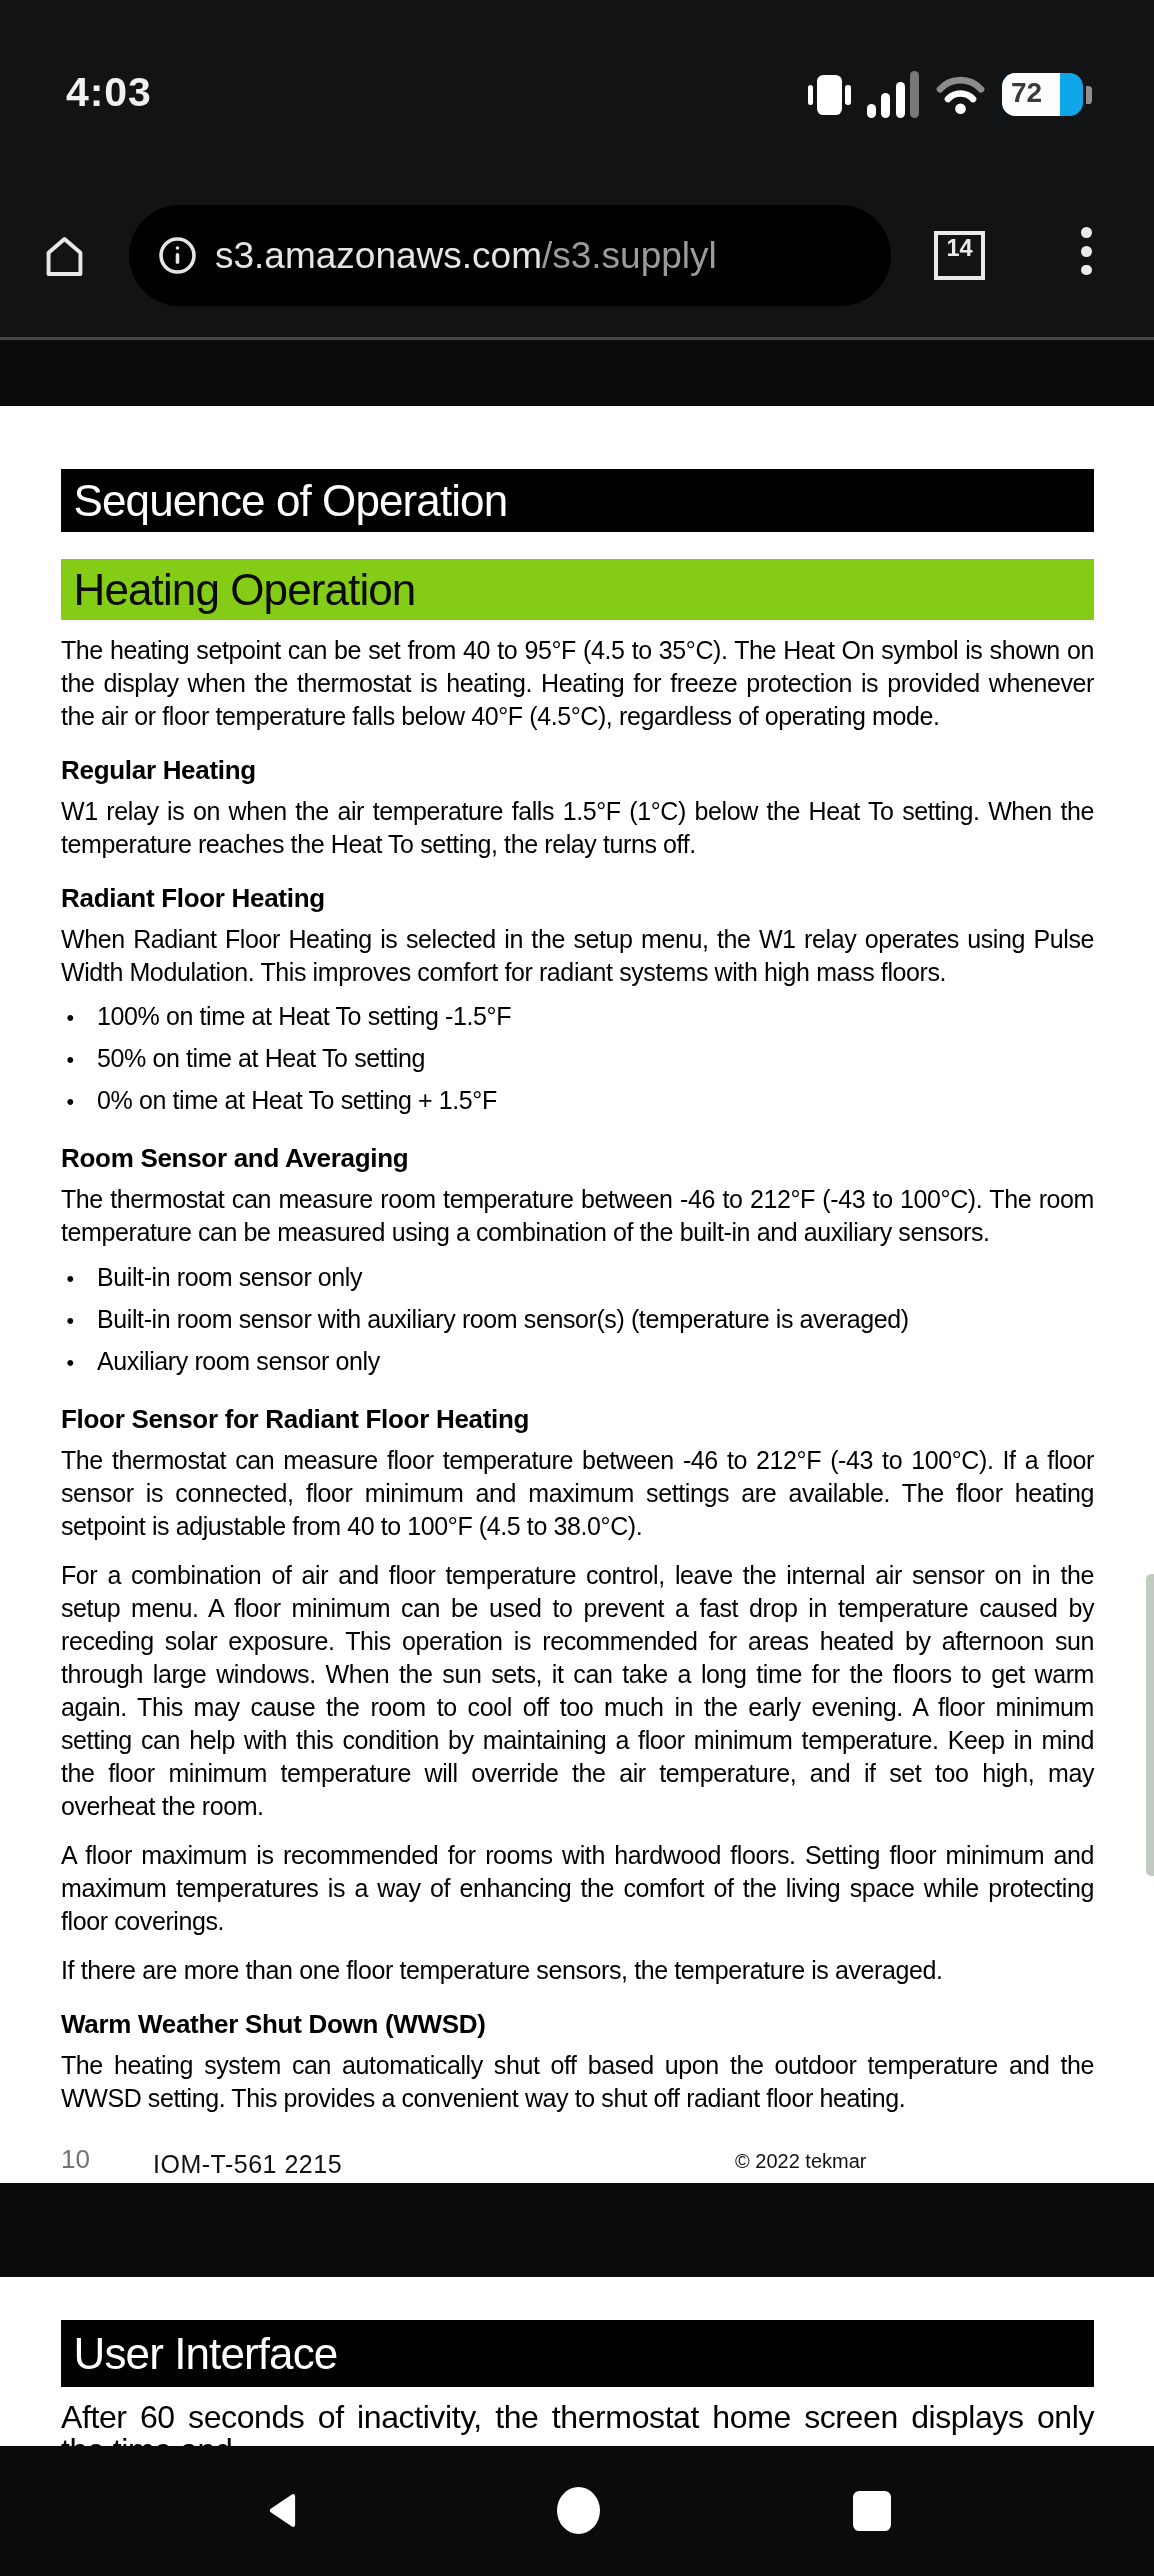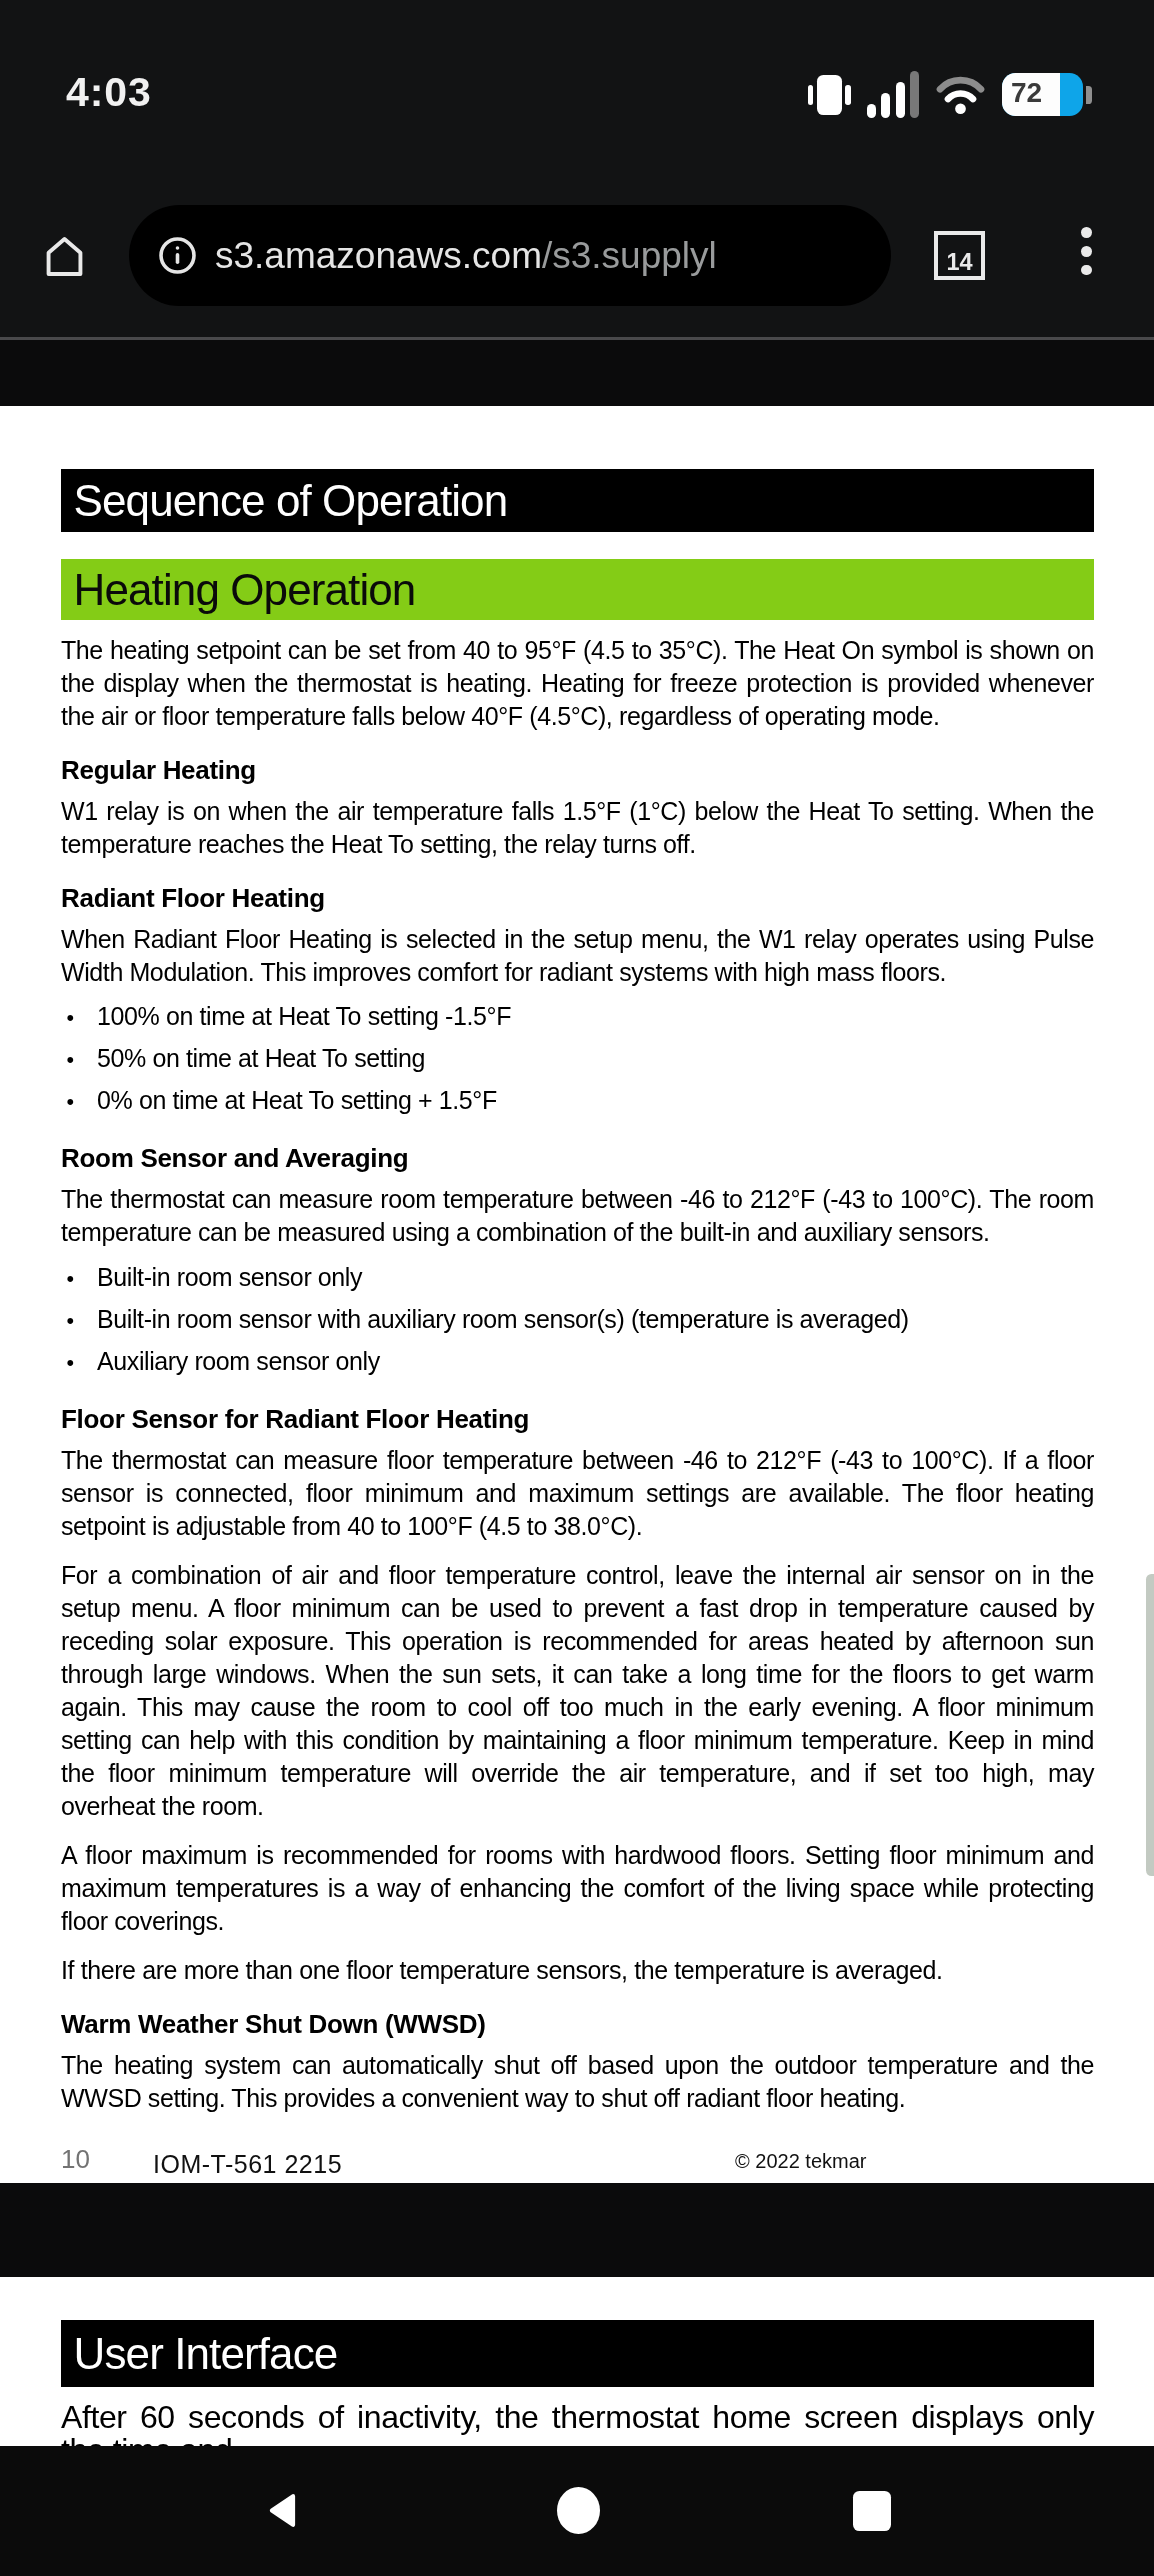--- a/index.html
+++ b/index.html
@@ -26,21 +26,21 @@
   .bat-txt{position:absolute;left:9px;top:3.6px;font-size:28px;font-weight:700;color:#3a3a3a;z-index:2;}
   .bat-nub{width:6.3px;height:18px;background:#8f8f8f;border-radius:0 3.6px 3.6px 0;margin-left:2.7px;}
 
   .urlrow{position:absolute;left:0;top:180px;width:1155px;height:157px;}
   .homebtn{position:absolute;left:40px;top:52px;width:49px;height:49px;}
   .urlpill{position:absolute;left:129px;top:25px;width:762px;height:101px;border-radius:51px;
            background:#000000;display:flex;align-items:center;padding-left:27px;box-sizing:border-box;overflow:hidden;}
   .urltxt{font-size:37px;color:#e5e5e5;margin-left:16px;white-space:nowrap;}
   .urlpath{color:#999b9c;}
   .tabbox{position:absolute;left:934px;top:51px;width:43px;height:41px;border:4.5px solid #eaeaea;border-radius:0;
-          display:flex;align-items:flex-end;justify-content:center;font-size:23.5px;font-weight:700;color:#eaeaea;}
+          display:flex;align-items:flex-start;justify-content:center;font-size:23.5px;font-weight:700;color:#eaeaea;}
   .menu3{position:absolute;left:1081px;top:47px;display:flex;flex-direction:column;gap:8px;}
   .dot3{width:10.8px;height:10.8px;border-radius:50%;background:#eaeaea;}
   .chromesep{position:absolute;left:0;top:337px;width:1155px;height:2.7px;background:#49494b;}
 
   
   .gap1{position:absolute;left:0;top:340px;width:1155px;height:66px;background:#0b0b0c;}
   .page1{position:absolute;left:0;top:406px;width:1155px;height:1777px;background:#ffffff;
          box-sizing:border-box;padding:0 61px;color:#000;}
   .gap2{position:absolute;left:0;top:2183px;width:1155px;height:95px;background:#0b0b0c;}
   .page2{position:absolute;left:0;top:2277px;width:1155px;height:169px;background:#ffffff;

